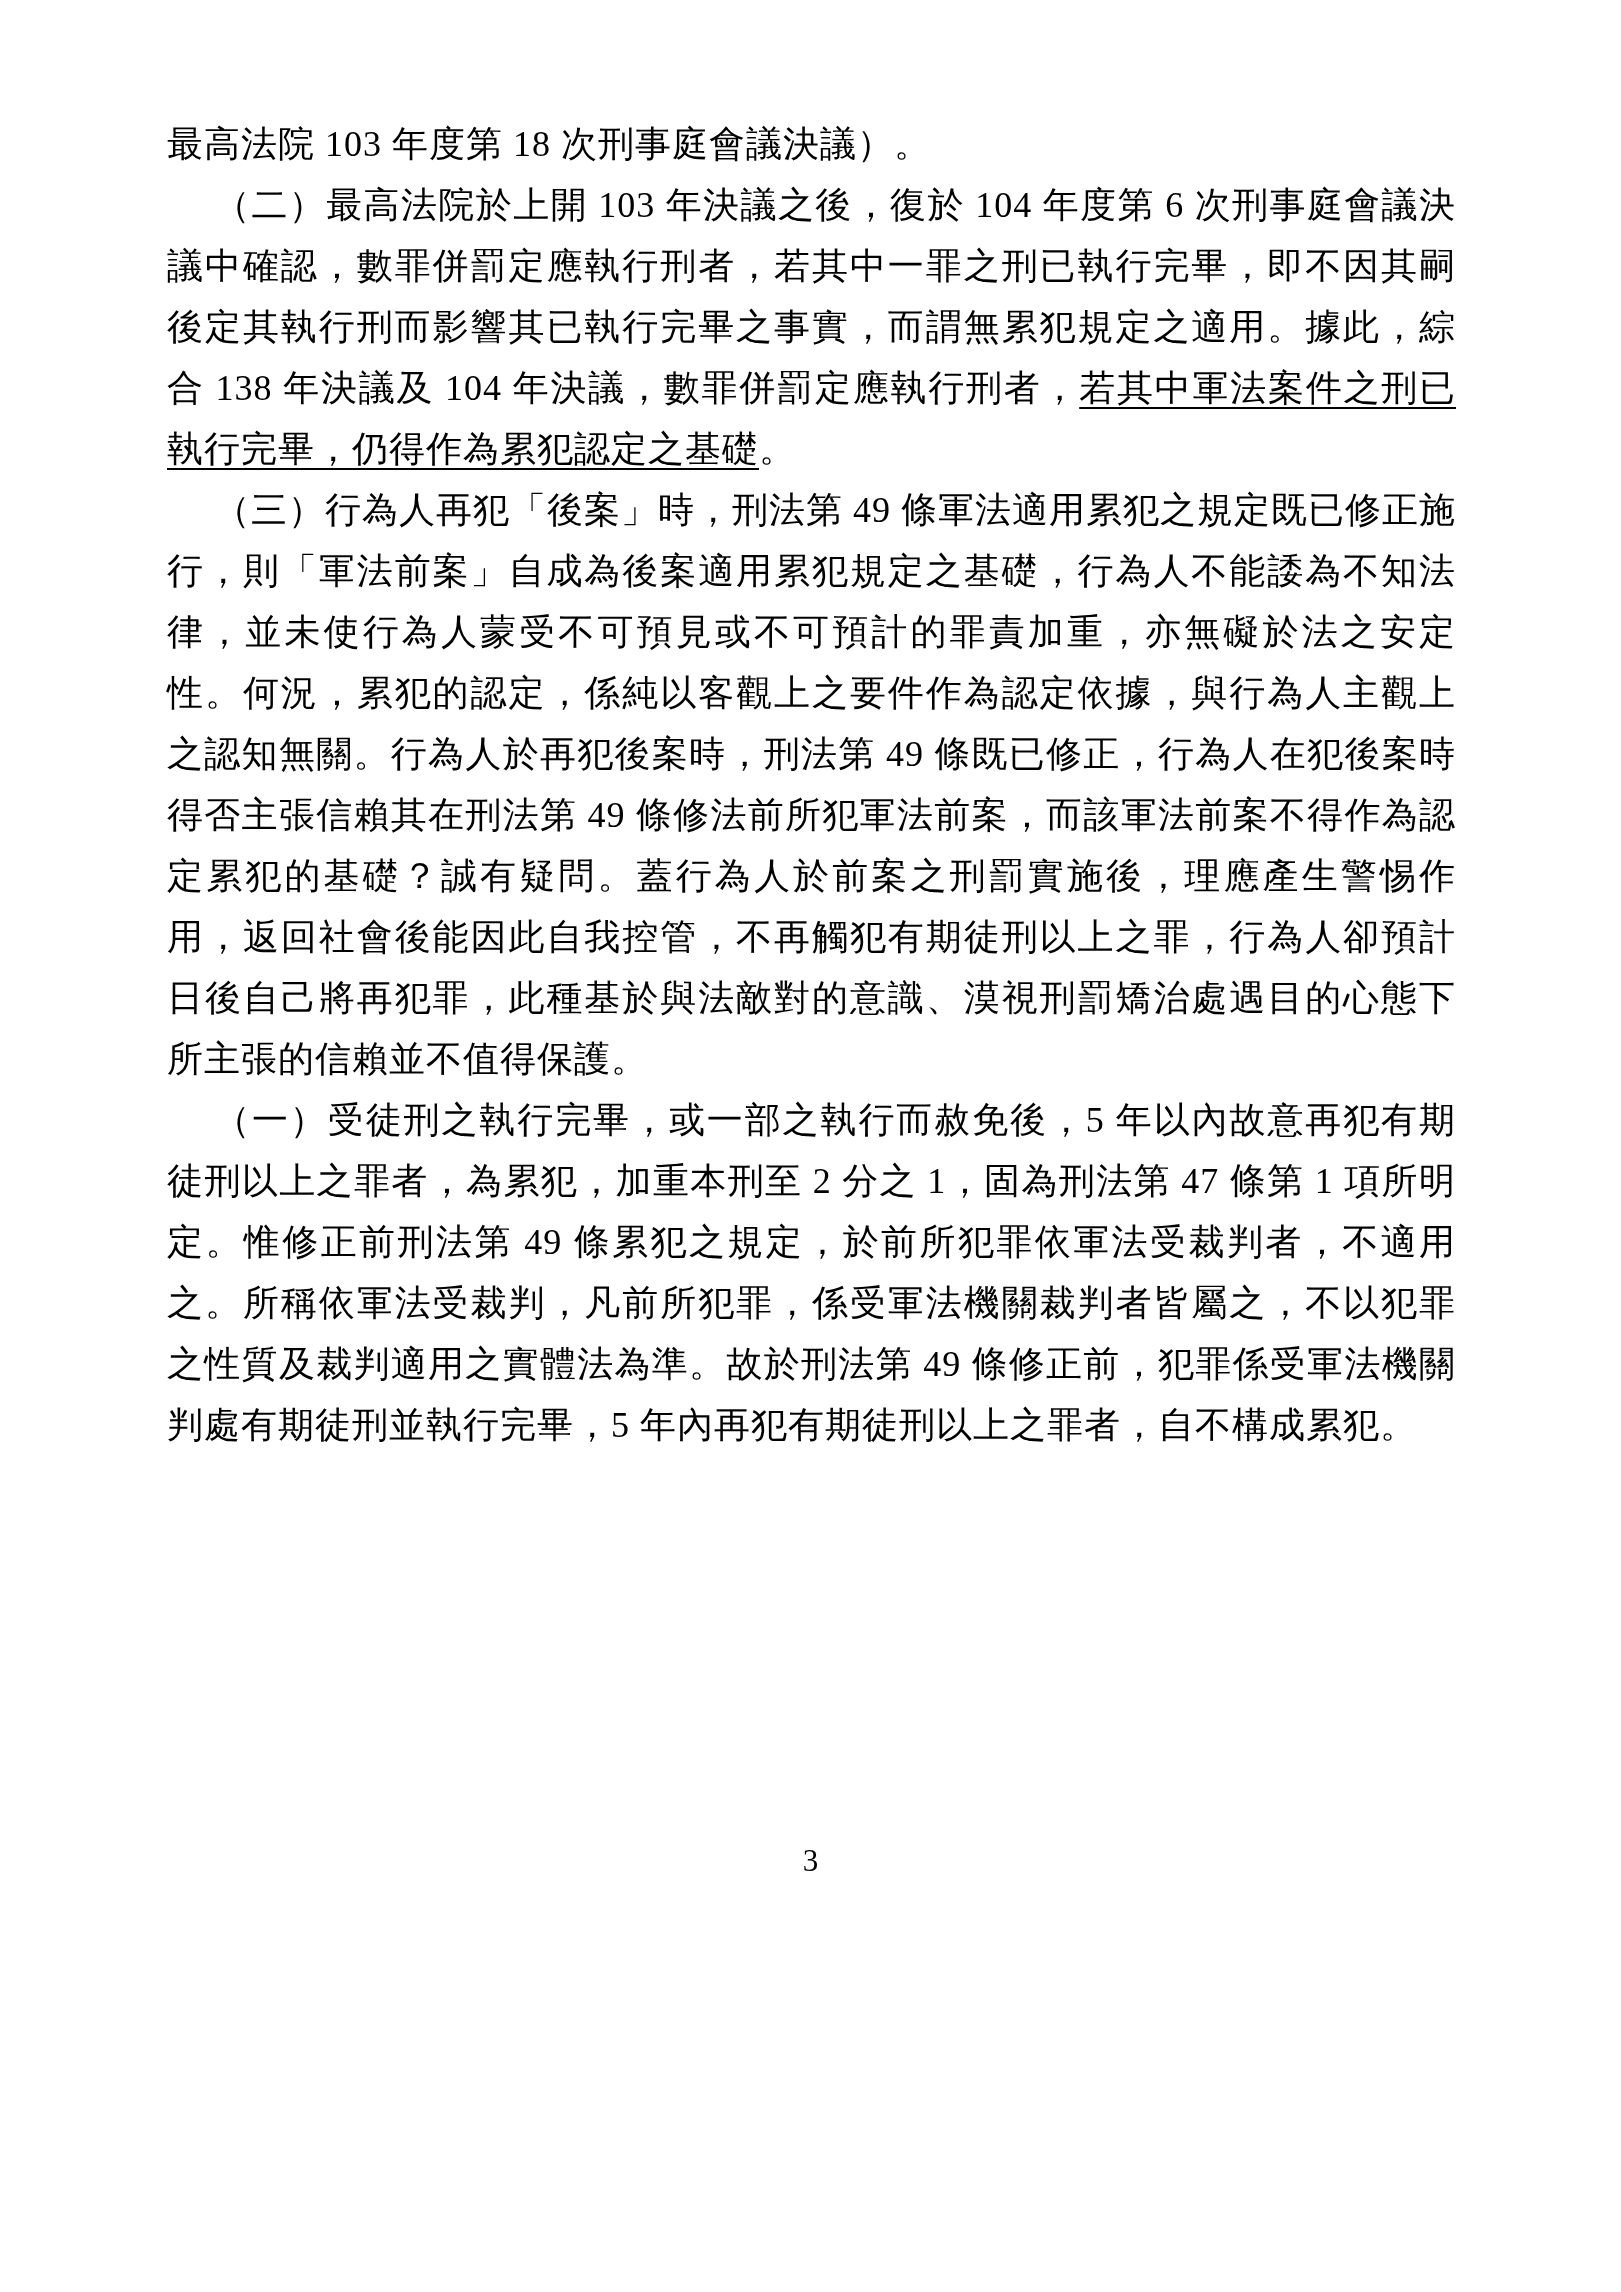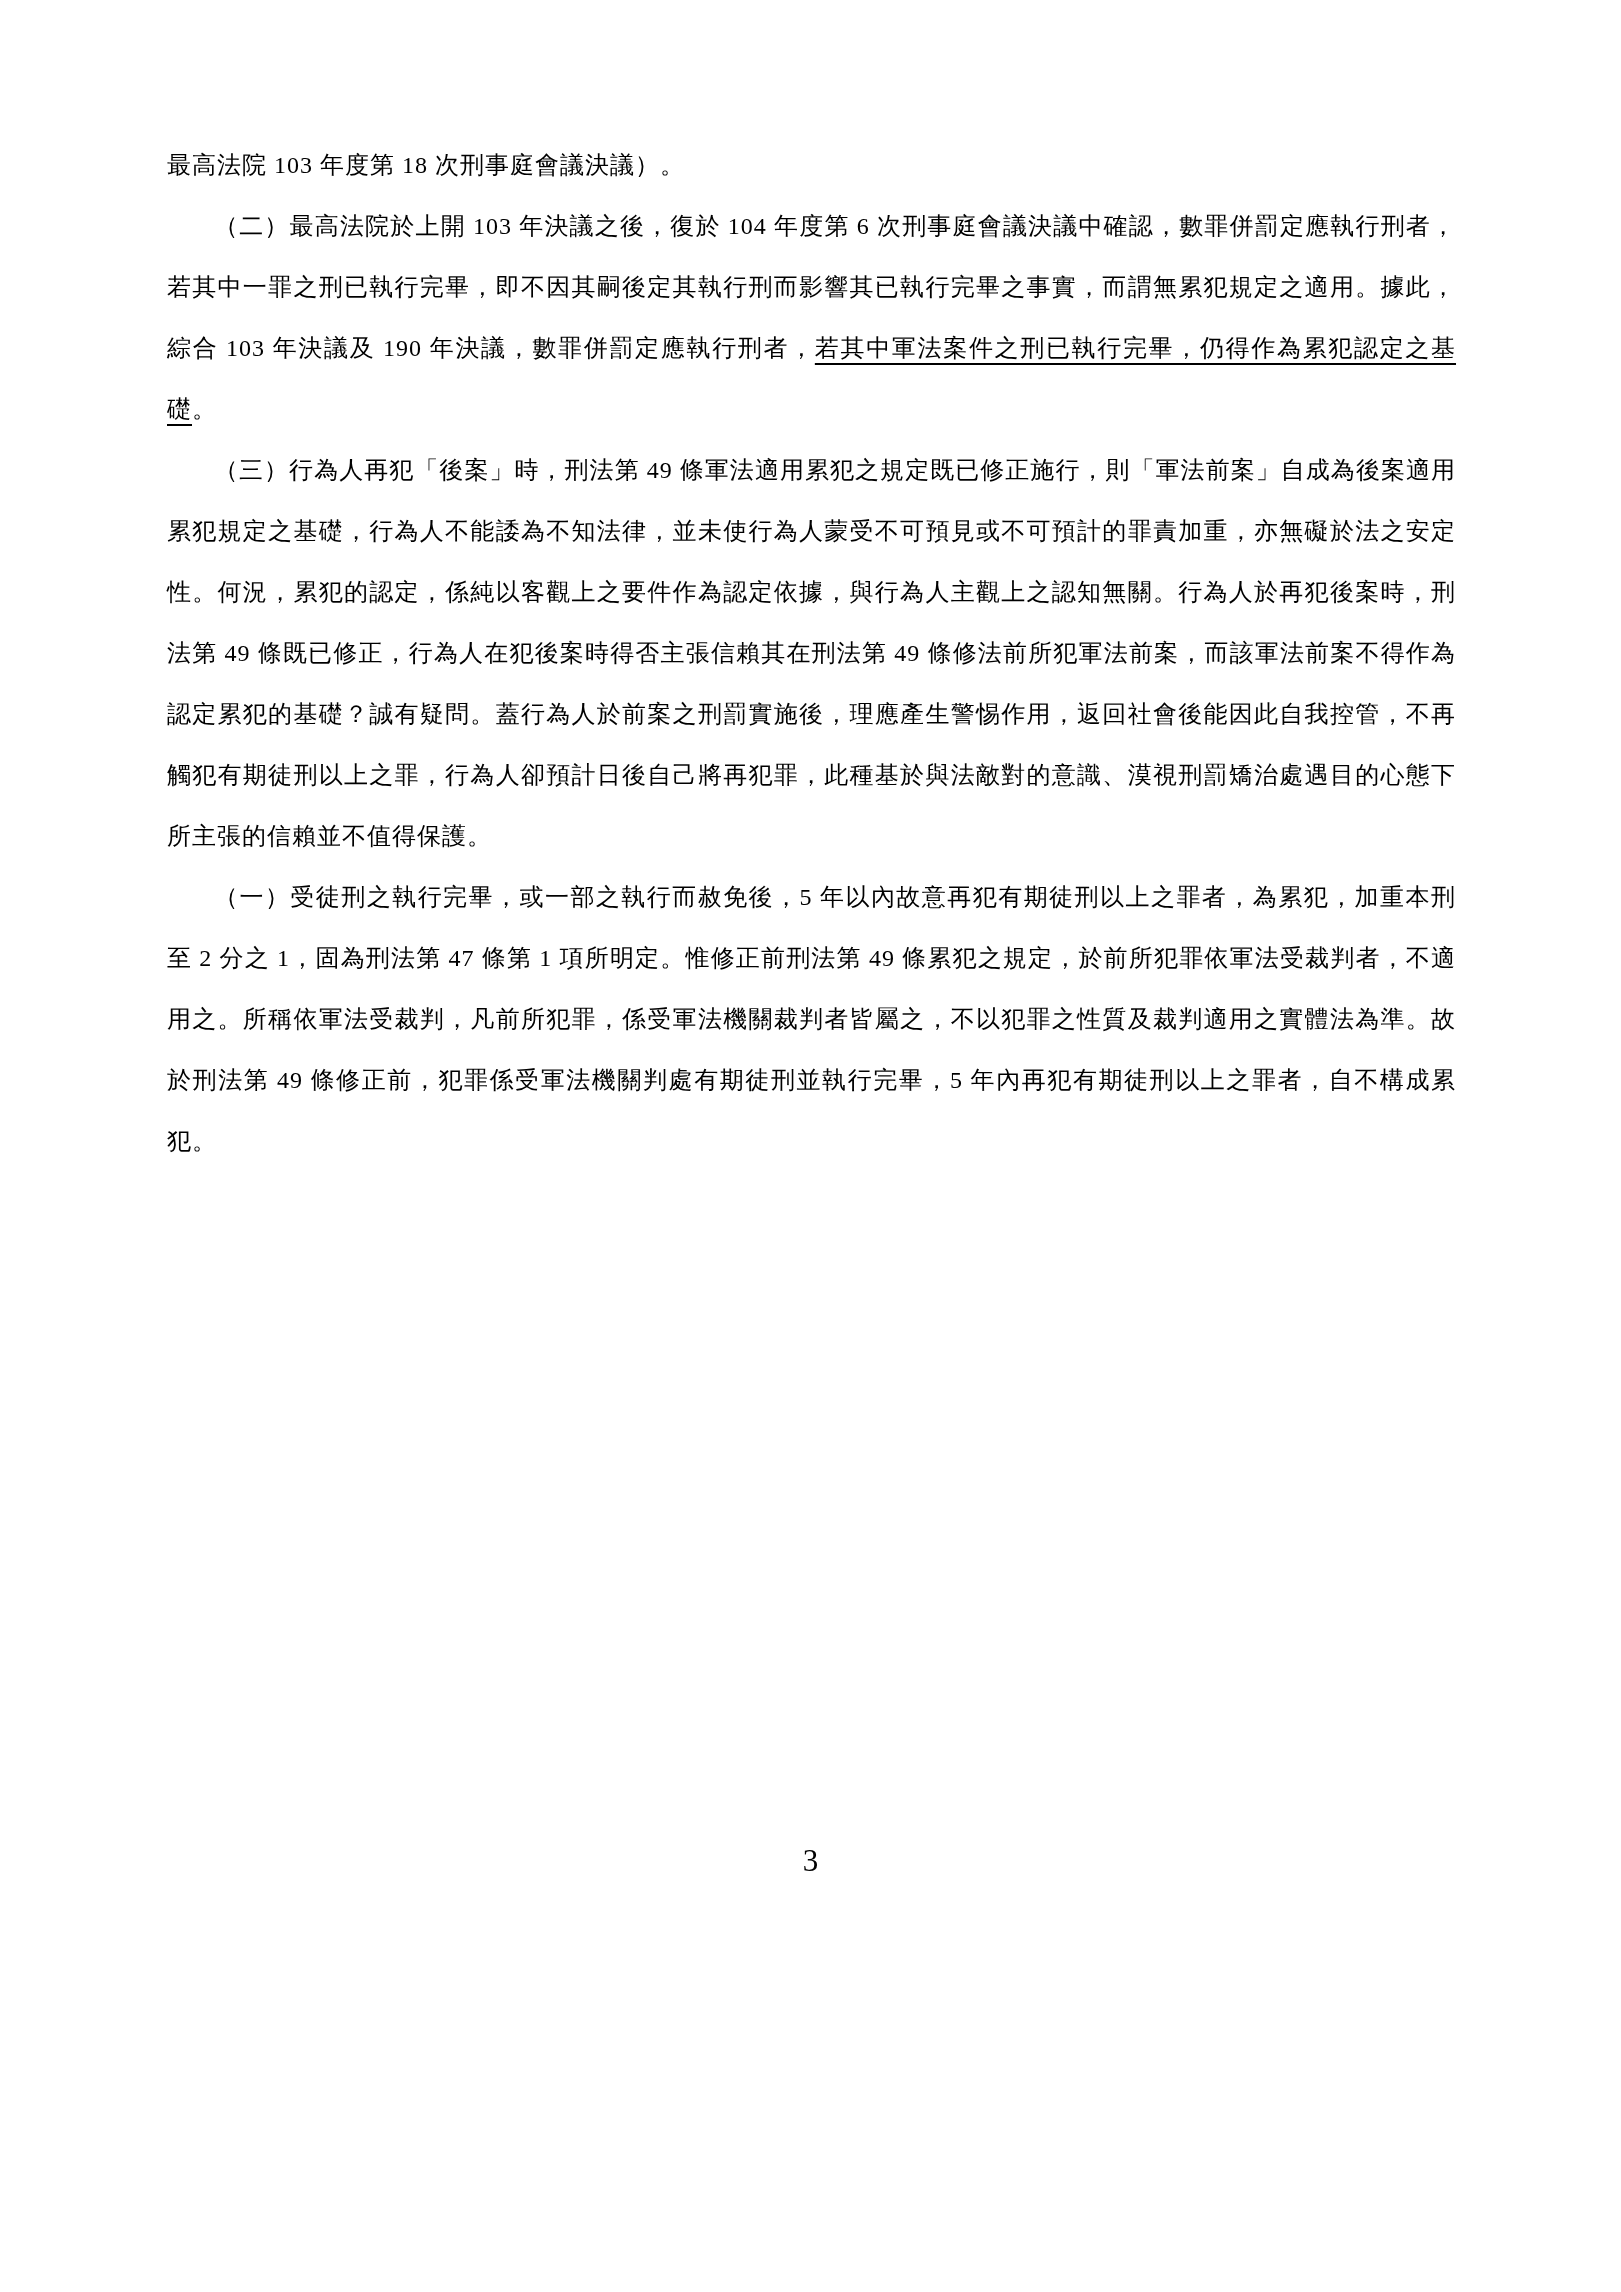--- a/index.html
+++ b/index.html
@@ -13,22 +13,22 @@
     height: 2293px;
     background: #ffffff;
     color: #000000;
     font-family: "Liberation Serif", "DejaVu Serif", serif;
     overflow: hidden;
   }
   .content {
     position: absolute;
     left: 167px;
     right: 165px;
-    top: 135px;
-    font-size: 24px;
+    top: 114px;
+    font-size: 36px;
     line-height: 61px;
     text-align: justify;
     text-justify: inter-ideograph;
     letter-spacing: 1px;
     font-family: Liberation Serif, serif;
   }
   .content p {
     margin: 0;
     padding: 0;
   }
@@ -56,21 +56,21 @@
   }
 </style>
 </head>
 <body>
 
 <div class="page">
   <div class="content">
 
     <p><span>最高法院 103 年度第 18 次刑事庭會議決議）。</span></p>
 
-    <p class="indent"><span>（二）最高法院於上開 103 年決議之後，復於 104 年度第 6 次刑事庭會議決議中確認，數罪併罰定應執行刑者，若其中一罪之刑已執行完畢，即不因其嗣後定其執行刑而影響其已執行完畢之事實，而謂無累犯規定之適用。據此，綜合 103 年決議及 190 年決議，數罪併罰定應執行刑者，</span><span class="underline">若其中軍法案件之刑已執行完畢，仍得作為累犯認定之基礎</span><span>。</span></p>
+    <p class="indent"><span>（二）最高法院於上開 103 年決議之後，復於 104 年度第 6 次刑事庭會議決議中確認，數罪併罰定應執行刑者，若其中一罪之刑已執行完畢，即不因其嗣後定其執行刑而影響其已執行完畢之事實，而謂無累犯規定之適用。據此，綜合 138 年決議及 104 年決議，數罪併罰定應執行刑者，</span><span class="underline">若其中軍法案件之刑已執行完畢，仍得作為累犯認定之基礎</span><span>。</span></p>
 
     <p class="indent"><span>（三）行為人再犯「後案」時，刑法第 49 條軍法適用累犯之規定既已修正施行，則「軍法前案」自成為後案適用累犯規定之基礎，行為人不能諉為不知法律，並未使行為人蒙受不可預見或不可預計的罪責加重，亦無礙於法之安定性。何況，累犯的認定，係純以客觀上之要件作為認定依據，與行為人主觀上之認知無關。行為人於再犯後案時，刑法第 49 條既已修正，行為人在犯後案時得否主張信賴其在刑法第 49 條修法前所犯軍法前案，而該軍法前案不得作為認定累犯的基礎？誠有疑問。蓋行為人於前案之刑罰實施後，理應產生警惕作用，返回社會後能因此自我控管，不再觸犯有期徒刑以上之罪，行為人卻預計日後自己將再犯罪，此種基於與法敵對的意識、漠視刑罰矯治處遇目的心態下所主張的信賴並不值得保護。</span></p>
 
 
     <p class="indent"><span>（一）受徒刑之執行完畢，或一部之執行而赦免後，5 年以內故意再犯有期徒刑以上之罪者，為累犯，加重本刑至 2 分之 1，固為刑法第 47 條第 1 項所明定。惟修正前刑法第 49 條累犯之規定，於前所犯罪依軍法受裁判者，不適用之。所稱依軍法受裁判，凡前所犯罪，係受軍法機關裁判者皆屬之，不以犯罪之性質及裁判適用之實體法為準。故於刑法第 49 條修正前，犯罪係受軍法機關判處有期徒刑並執行完畢，5 年內再犯有期徒刑以上之罪者，自不構成累犯。</span></p>
 
   </div>
 
   <div class="page-number">3</div>
 </div>

